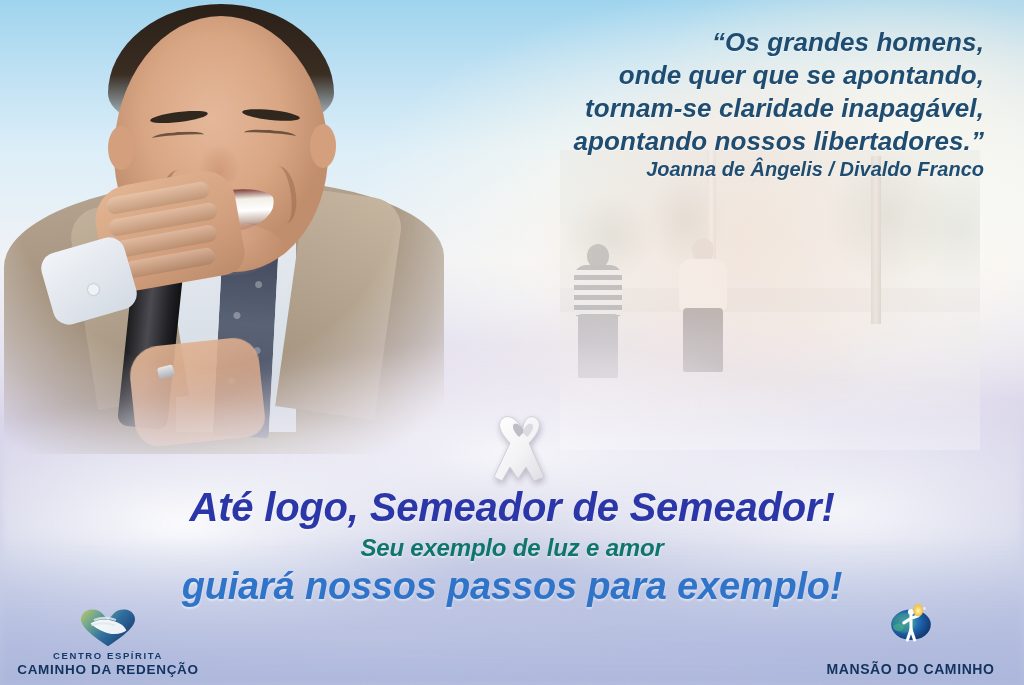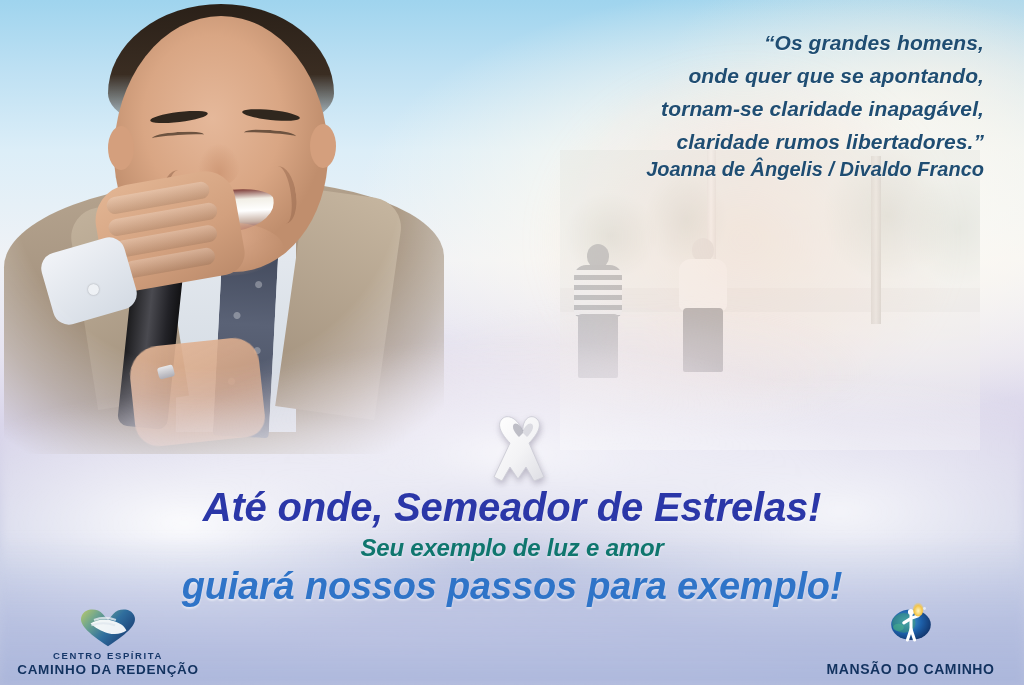--- a/index.html
+++ b/index.html
@@ -268,21 +268,21 @@
     transform:rotate(-14deg);
   }
 
   
   .quote{
     position:absolute;right:40px;top:26px;width:560px;
     text-align:right;
   }
   .quote-line{
     font-style:italic;font-weight:bold;
-    font-size:21px;line-height:33px;
+    font-size:26px;line-height:33px;
     color:#1f4d72;
     letter-spacing:.1px;
     white-space:nowrap;
     text-shadow:0 1px 1px rgba(255,255,255,.55);
   }
   .quote-attr{
     margin-top:0;
     font-style:italic;font-weight:bold;
     font-size:20px;color:#1f4d72;
     text-shadow:0 1px 1px rgba(255,255,255,.5);
@@ -397,41 +397,41 @@
     </div>
   </div>
 
   <div class="clouds"></div>
   <div class="bottom-haze"></div>
 
   <div class="quote">
     <div class="quote-line">“Os grandes homens,</div>
     <div class="quote-line">onde quer que se apontando,</div>
     <div class="quote-line">tornam-se claridade inapagável,</div>
-    <div class="quote-line">claridade rumos libertadores.”</div>
+    <div class="quote-line">apontando nossos libertadores.”</div>
     <div class="quote-attr">Joanna de Ângelis / Divaldo Franco</div>
   </div>
 
   <div class="ribbon">
     <svg viewBox="0 0 70 78" width="70" height="78">
       <defs>
         <linearGradient id="rg" x1="0" y1="0" x2="1" y2="1">
           <stop offset="0%" stop-color="#ffffff"></stop>
           <stop offset="55%" stop-color="#f3f3f5"></stop>
           <stop offset="100%" stop-color="#dedee4"></stop>
         </linearGradient>
       </defs>
       <path d="M35 22 C30 10 20 4 14 10 C8 16 14 26 22 34 L6 68 L14 72 L22 58 L30 70 L38 58 L46 72 L56 68 L41 34 C49 26 55 16 49 10 C43 4 34 10 35 22 Z" fill="url(#rg)" stroke="#cfcfd8" stroke-width="1"></path>
       <path d="M35 22 C33 17 29 13 26 15 C23 18 27 24 31 28 L35 24 Z" fill="#8e8e9c" opacity=".55"></path>
       <path d="M35 22 C37 17 41 13 44 15 C47 18 43 24 39 28 L35 24 Z" fill="#a8a8b6" opacity=".35"></path>
     </svg>
   </div>
 
   <div class="headline">
-    <div class="hl hl1">Até onde, Semeador de Estrelas!</div>
+    <div class="hl hl1">Até logo, Semeador de Semeador!</div>
     <div class="hl hl2">Seu exemplo de luz e amor</div>
     <div class="hl hl3">guiará nossos passos para exemplo!</div>
   </div>
 
   <div class="logo logo-left">
     <div class="logo-mark">
       <svg viewBox="0 0 72 48" width="66" height="42">
         <defs>
           <linearGradient id="hg" x1="0" y1="0" x2="1" y2="0.6">
             <stop offset="0%" stop-color="#b9c96a"></stop>

